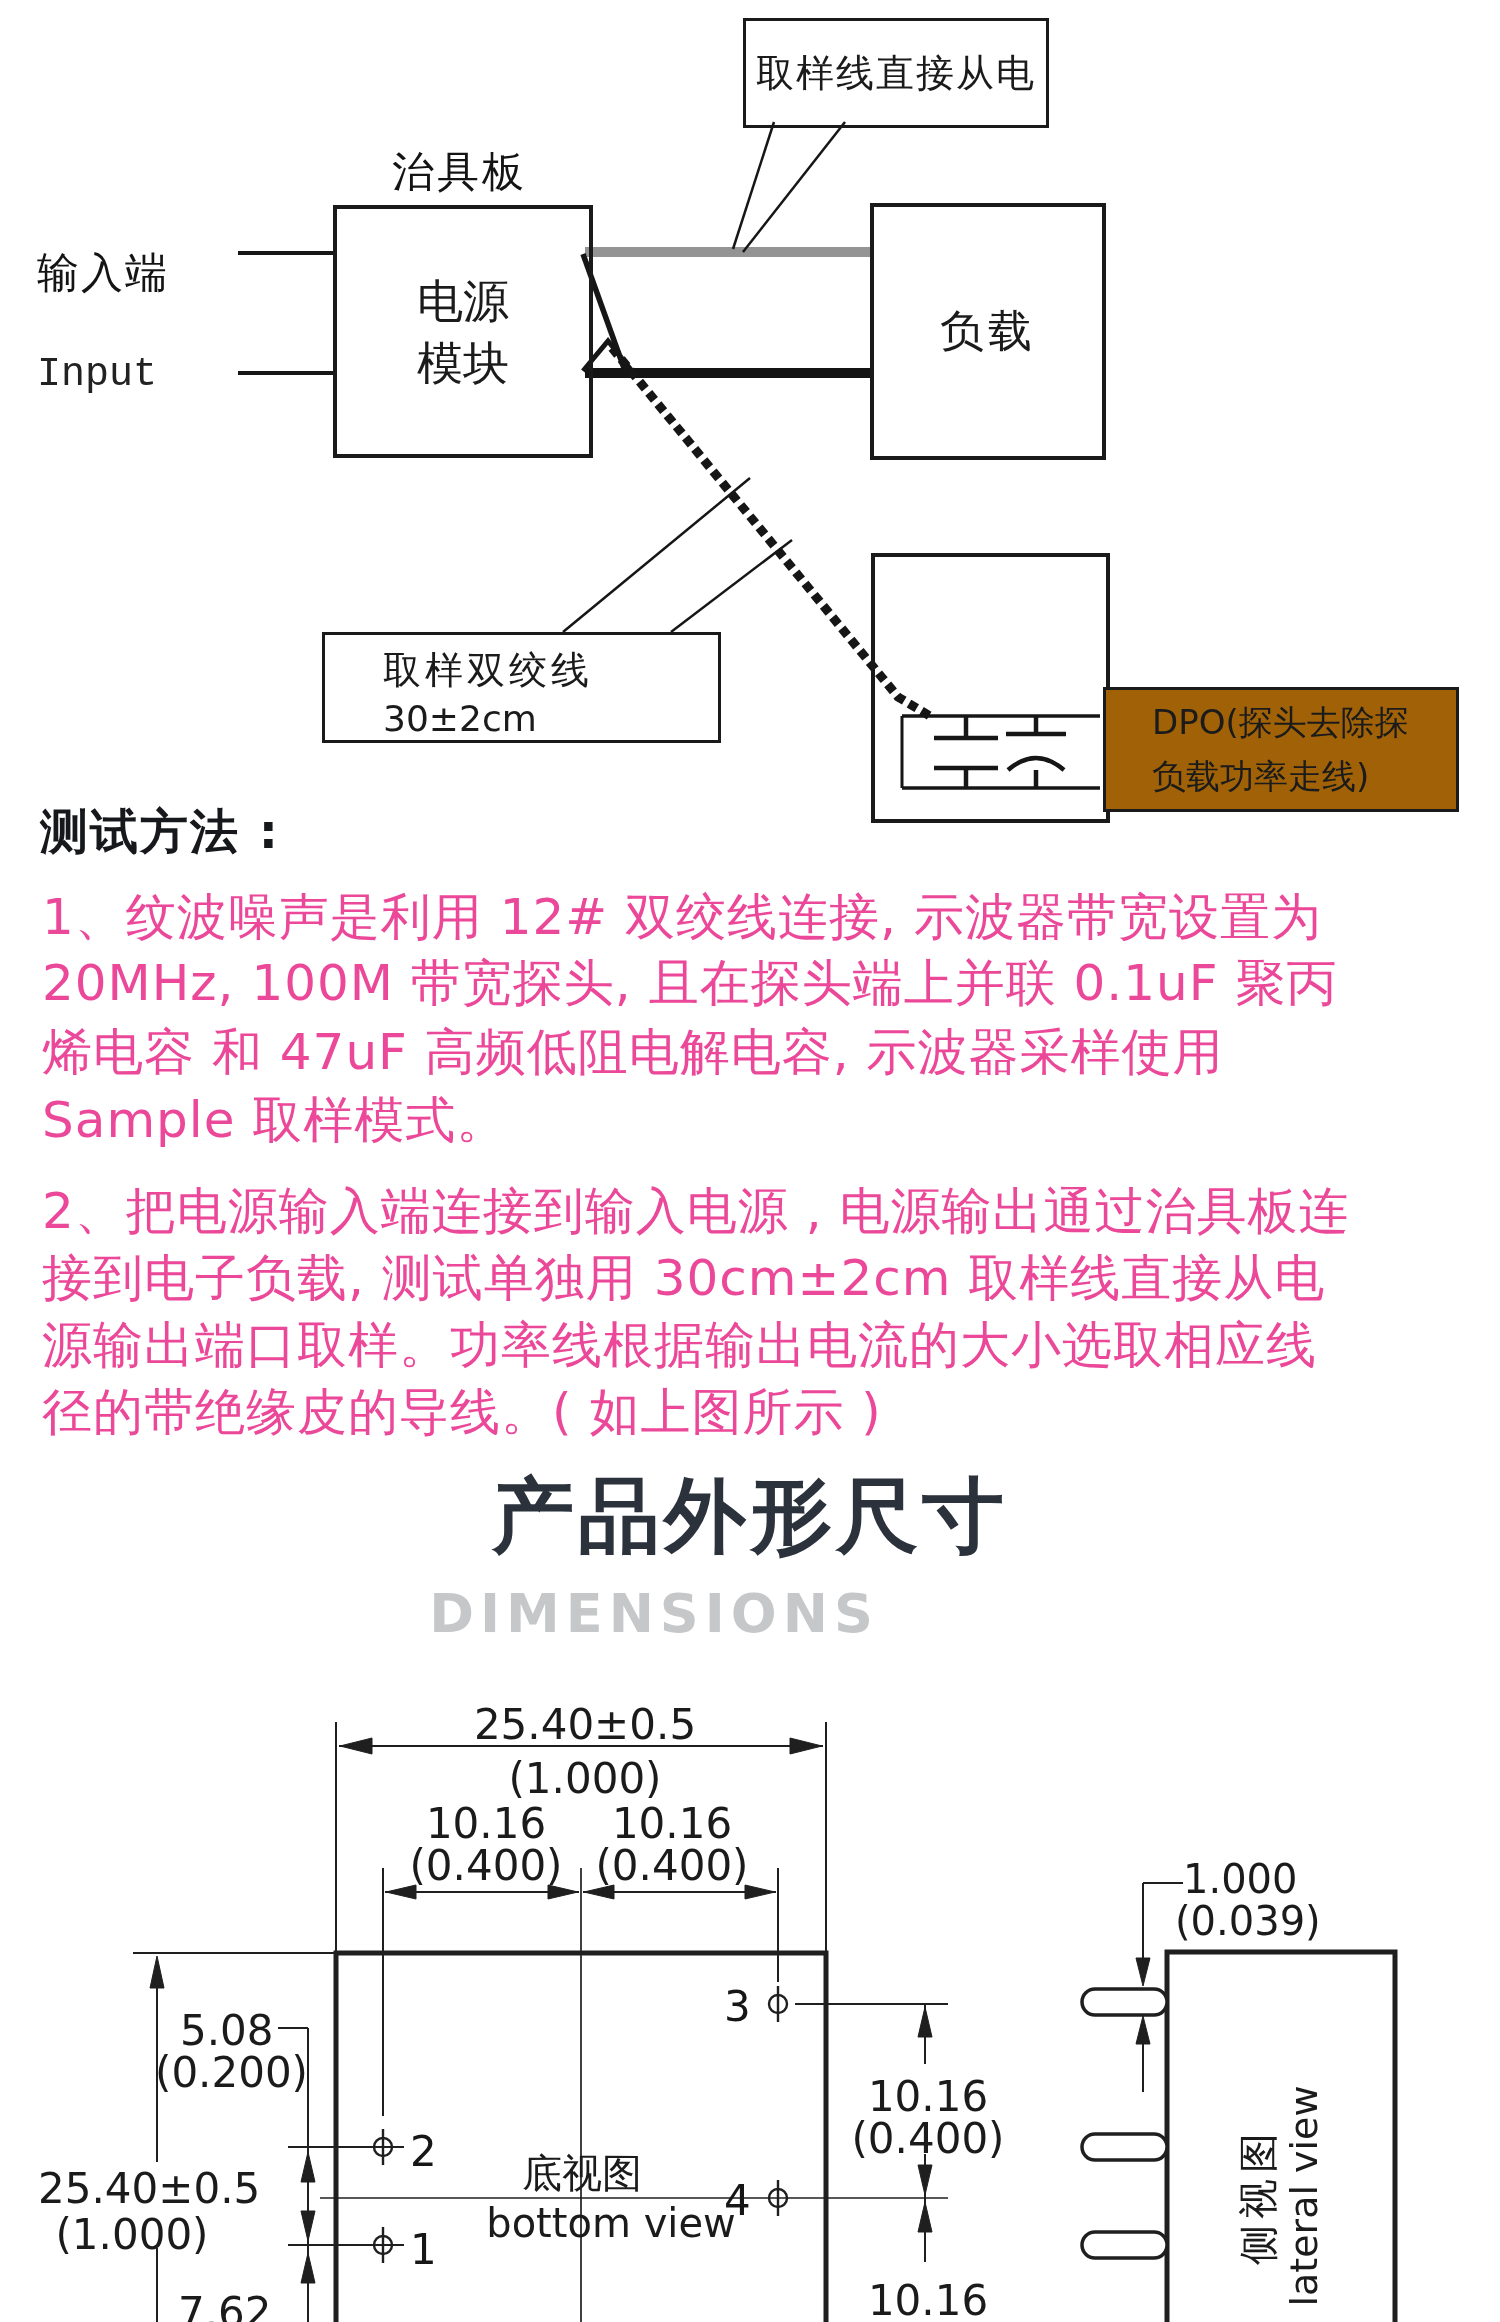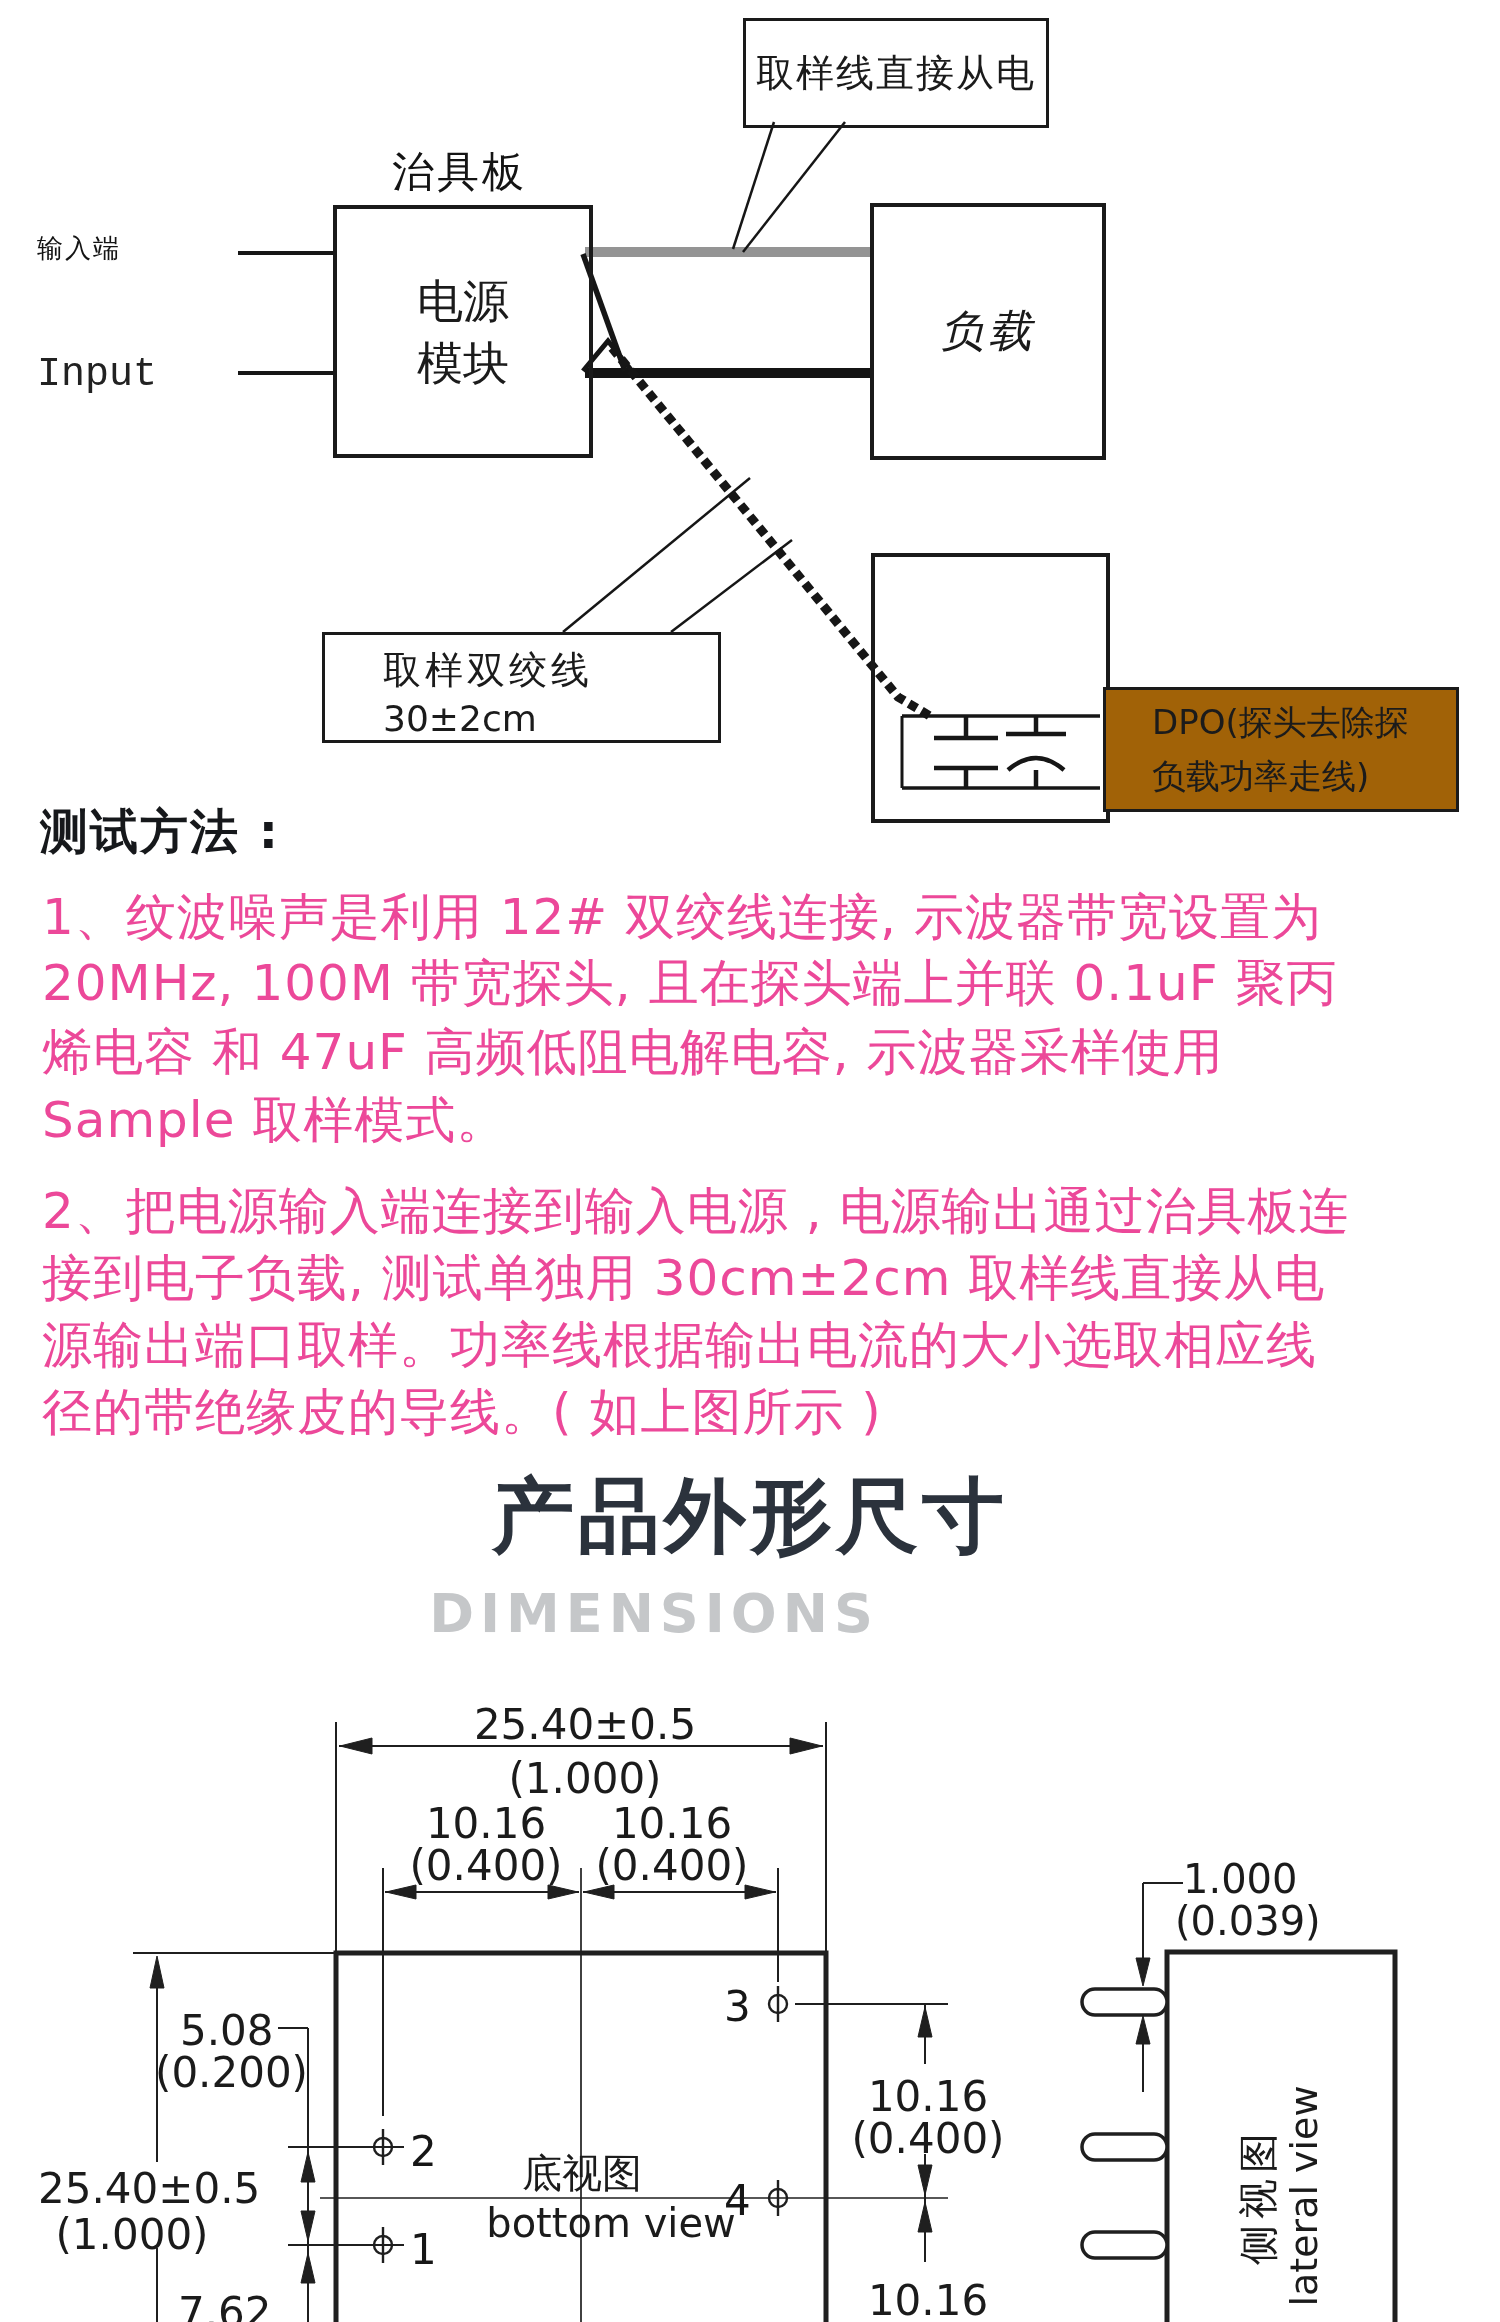--- a/index.html
+++ b/index.html
@@ -141,30 +141,30 @@
       <polygon points="1143,2016 1136,2044 1150,2044" fill="#1f1f1f"></polygon>
     </g>
   </svg>
 
   <div class="box" style="left:743px;top:18px;width:300px;height:104px;">
     <span style="font-size:38px;letter-spacing:2px;">取样线直接从电</span>
   </div>
 
   <div class="dlabel" style="left:392px;top:144px;font-size:42px;letter-spacing:3px;">治具板</div>
 
-  <div class="dlabel" style="left:37px;top:231px;font-size:26px;letter-spacing:2px;">输入端</div>
+  <div class="dlabel" style="left:37px;top:245px;font-size:42px;letter-spacing:2px;">输入端</div>
   <div class="dlabel" style="left:37px;top:352px;font-size:40px;color:#222;">Input</div>
 
   <div class="box thick" style="left:333px;top:205px;width:252px;height:245px;flex-direction:column;">
     <span style="font-size:46px;line-height:62px;">电源</span>
     <span style="font-size:46px;line-height:62px;">模块</span>
   </div>
 
   <div class="box thick" style="left:870px;top:203px;width:228px;height:249px;">
-    <span style="font-size:44px;letter-spacing:4px;font-style:italic;">负载</span>
+    <span style="font-size:44px;letter-spacing:4px;">负载</span>
   </div>
 
   <div class="box" style="left:322px;top:632px;width:399px;height:111px;justify-content:flex-start;align-items:flex-start;flex-direction:column;padding:0;box-sizing:border-box;">
     <span style="font-size:38px;margin:10px 0 0 58px;letter-spacing:4px;">取样双绞线</span>
     <span style="font-size:36px;margin:2px 0 4px 58px;">30±2cm</span>
   </div>
 
   <div class="box thick" style="left:871px;top:553px;width:231px;height:262px;"></div>
 
   <div class="box" style="left:1103px;top:687px;width:356px;height:125px;background:#a16207;justify-content:flex-start;align-items:flex-start;flex-direction:column;box-sizing:border-box;">

